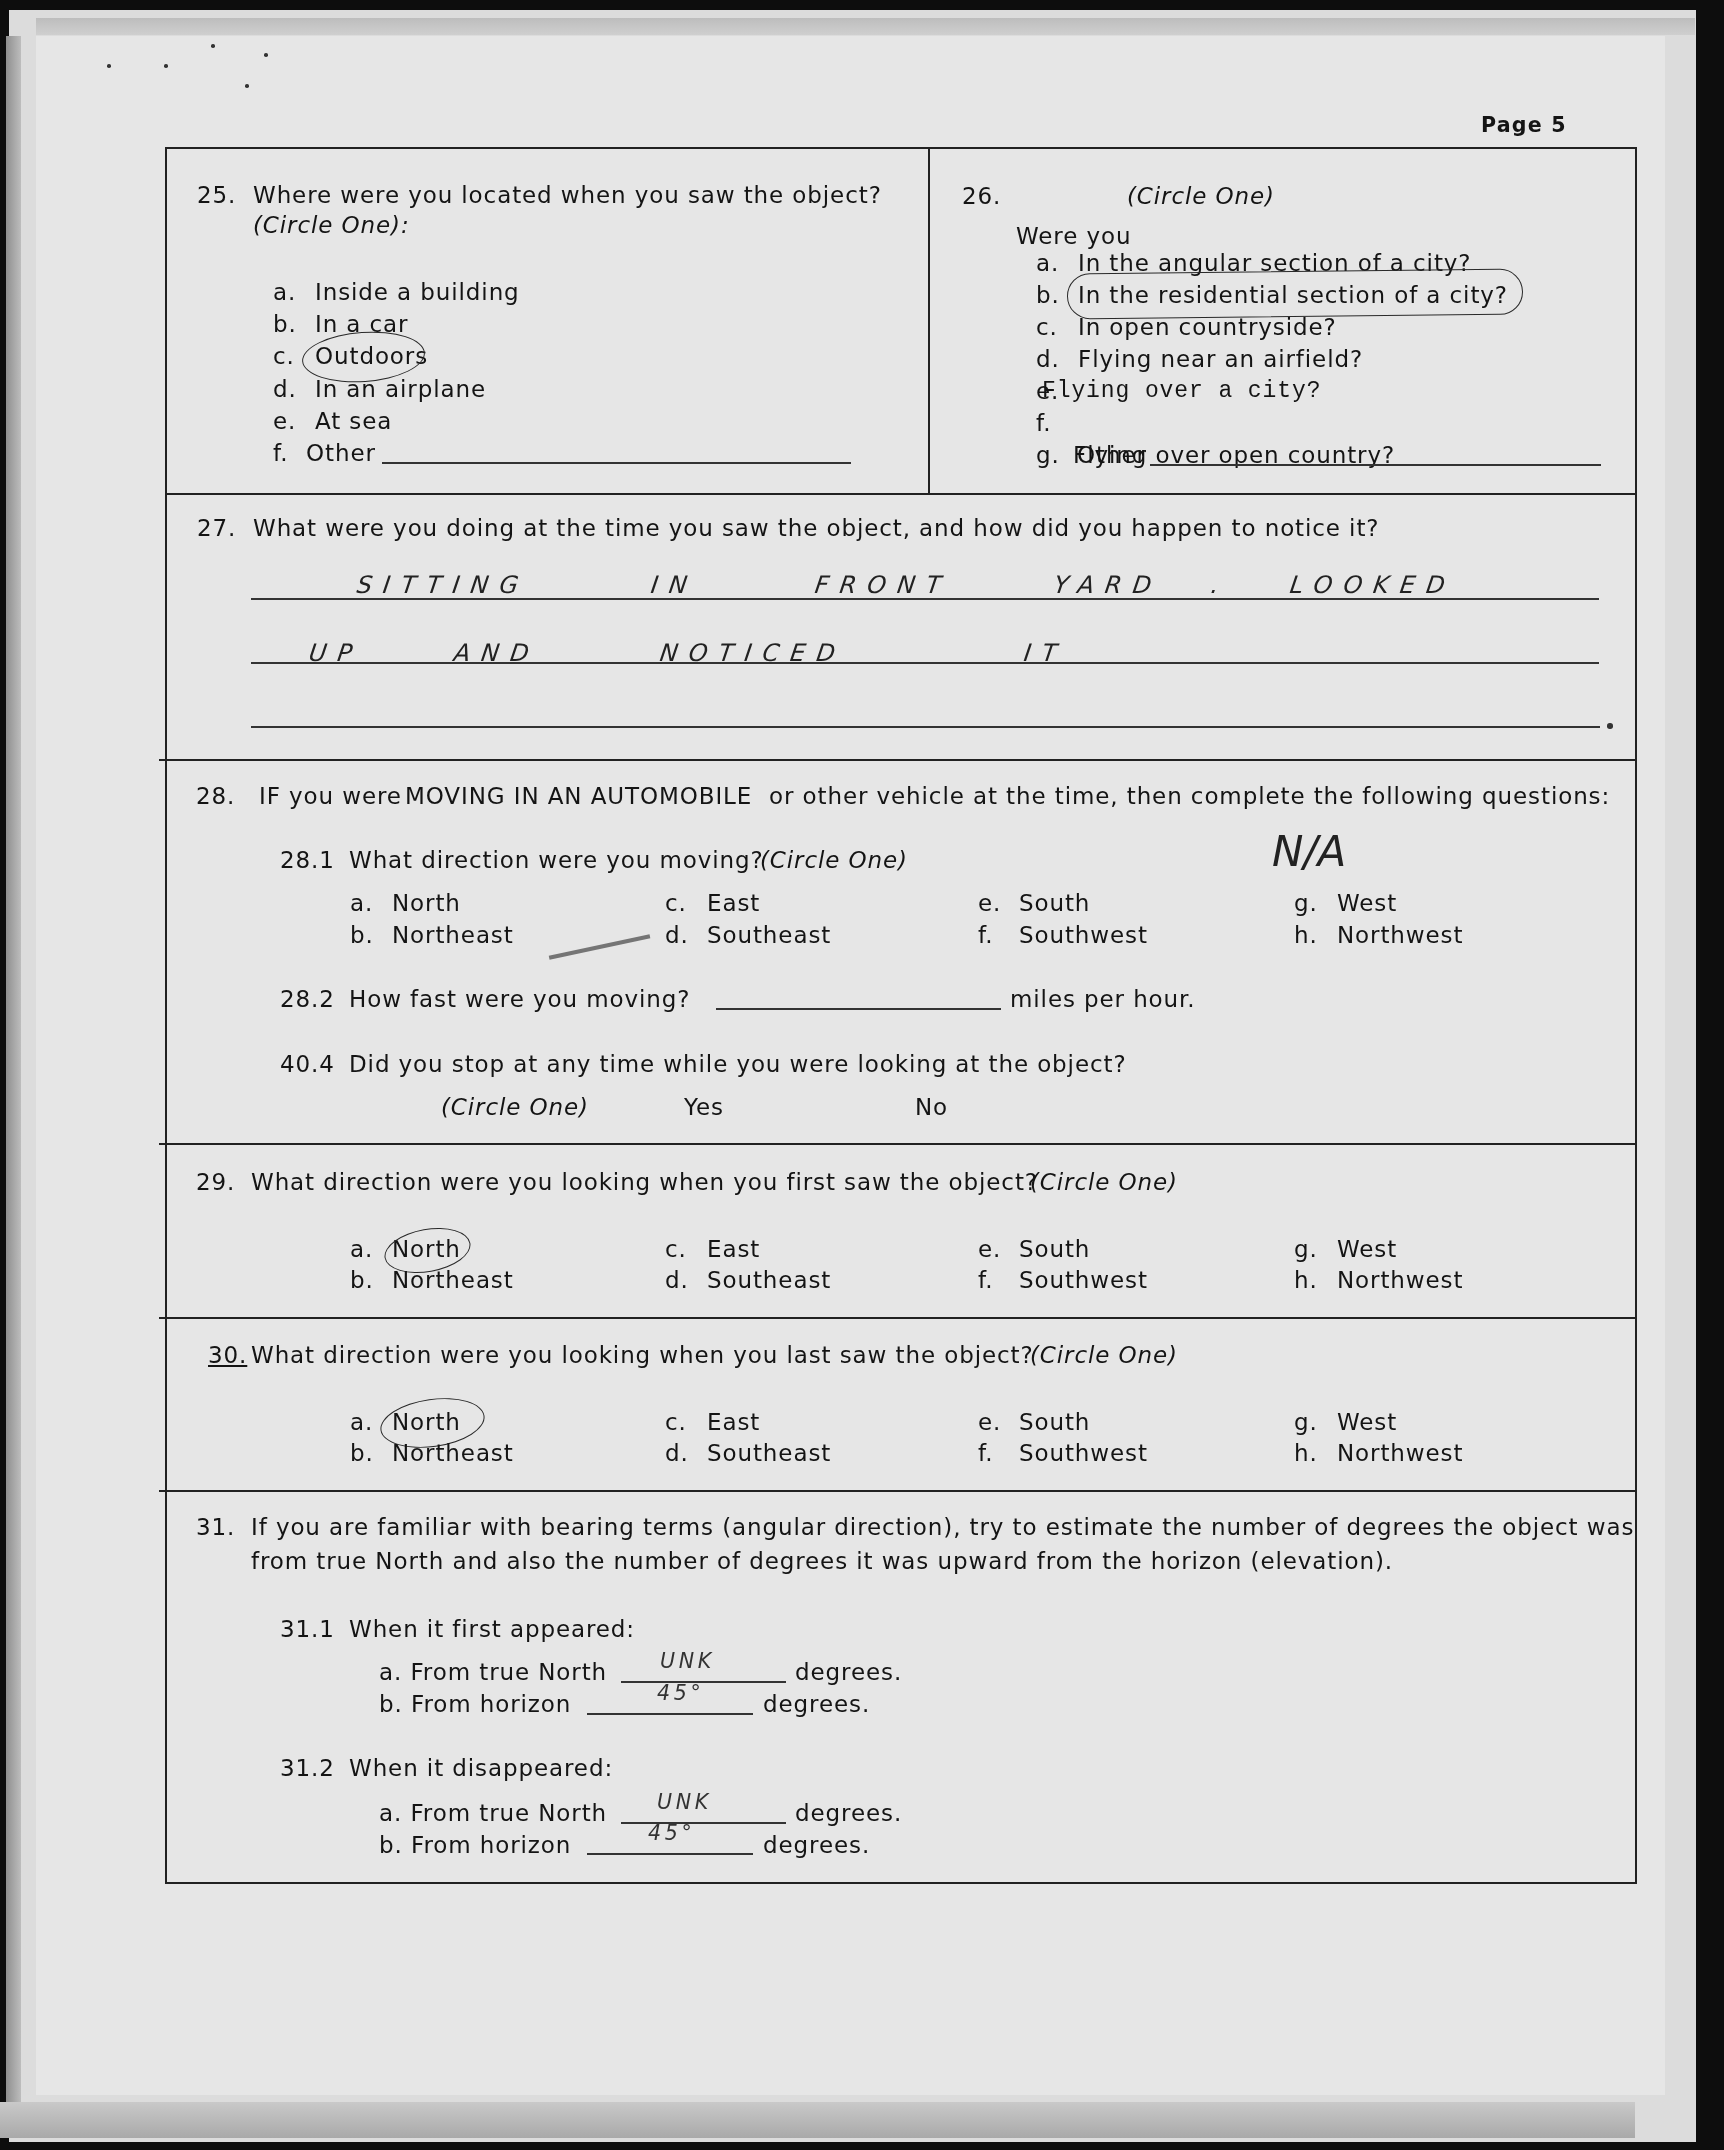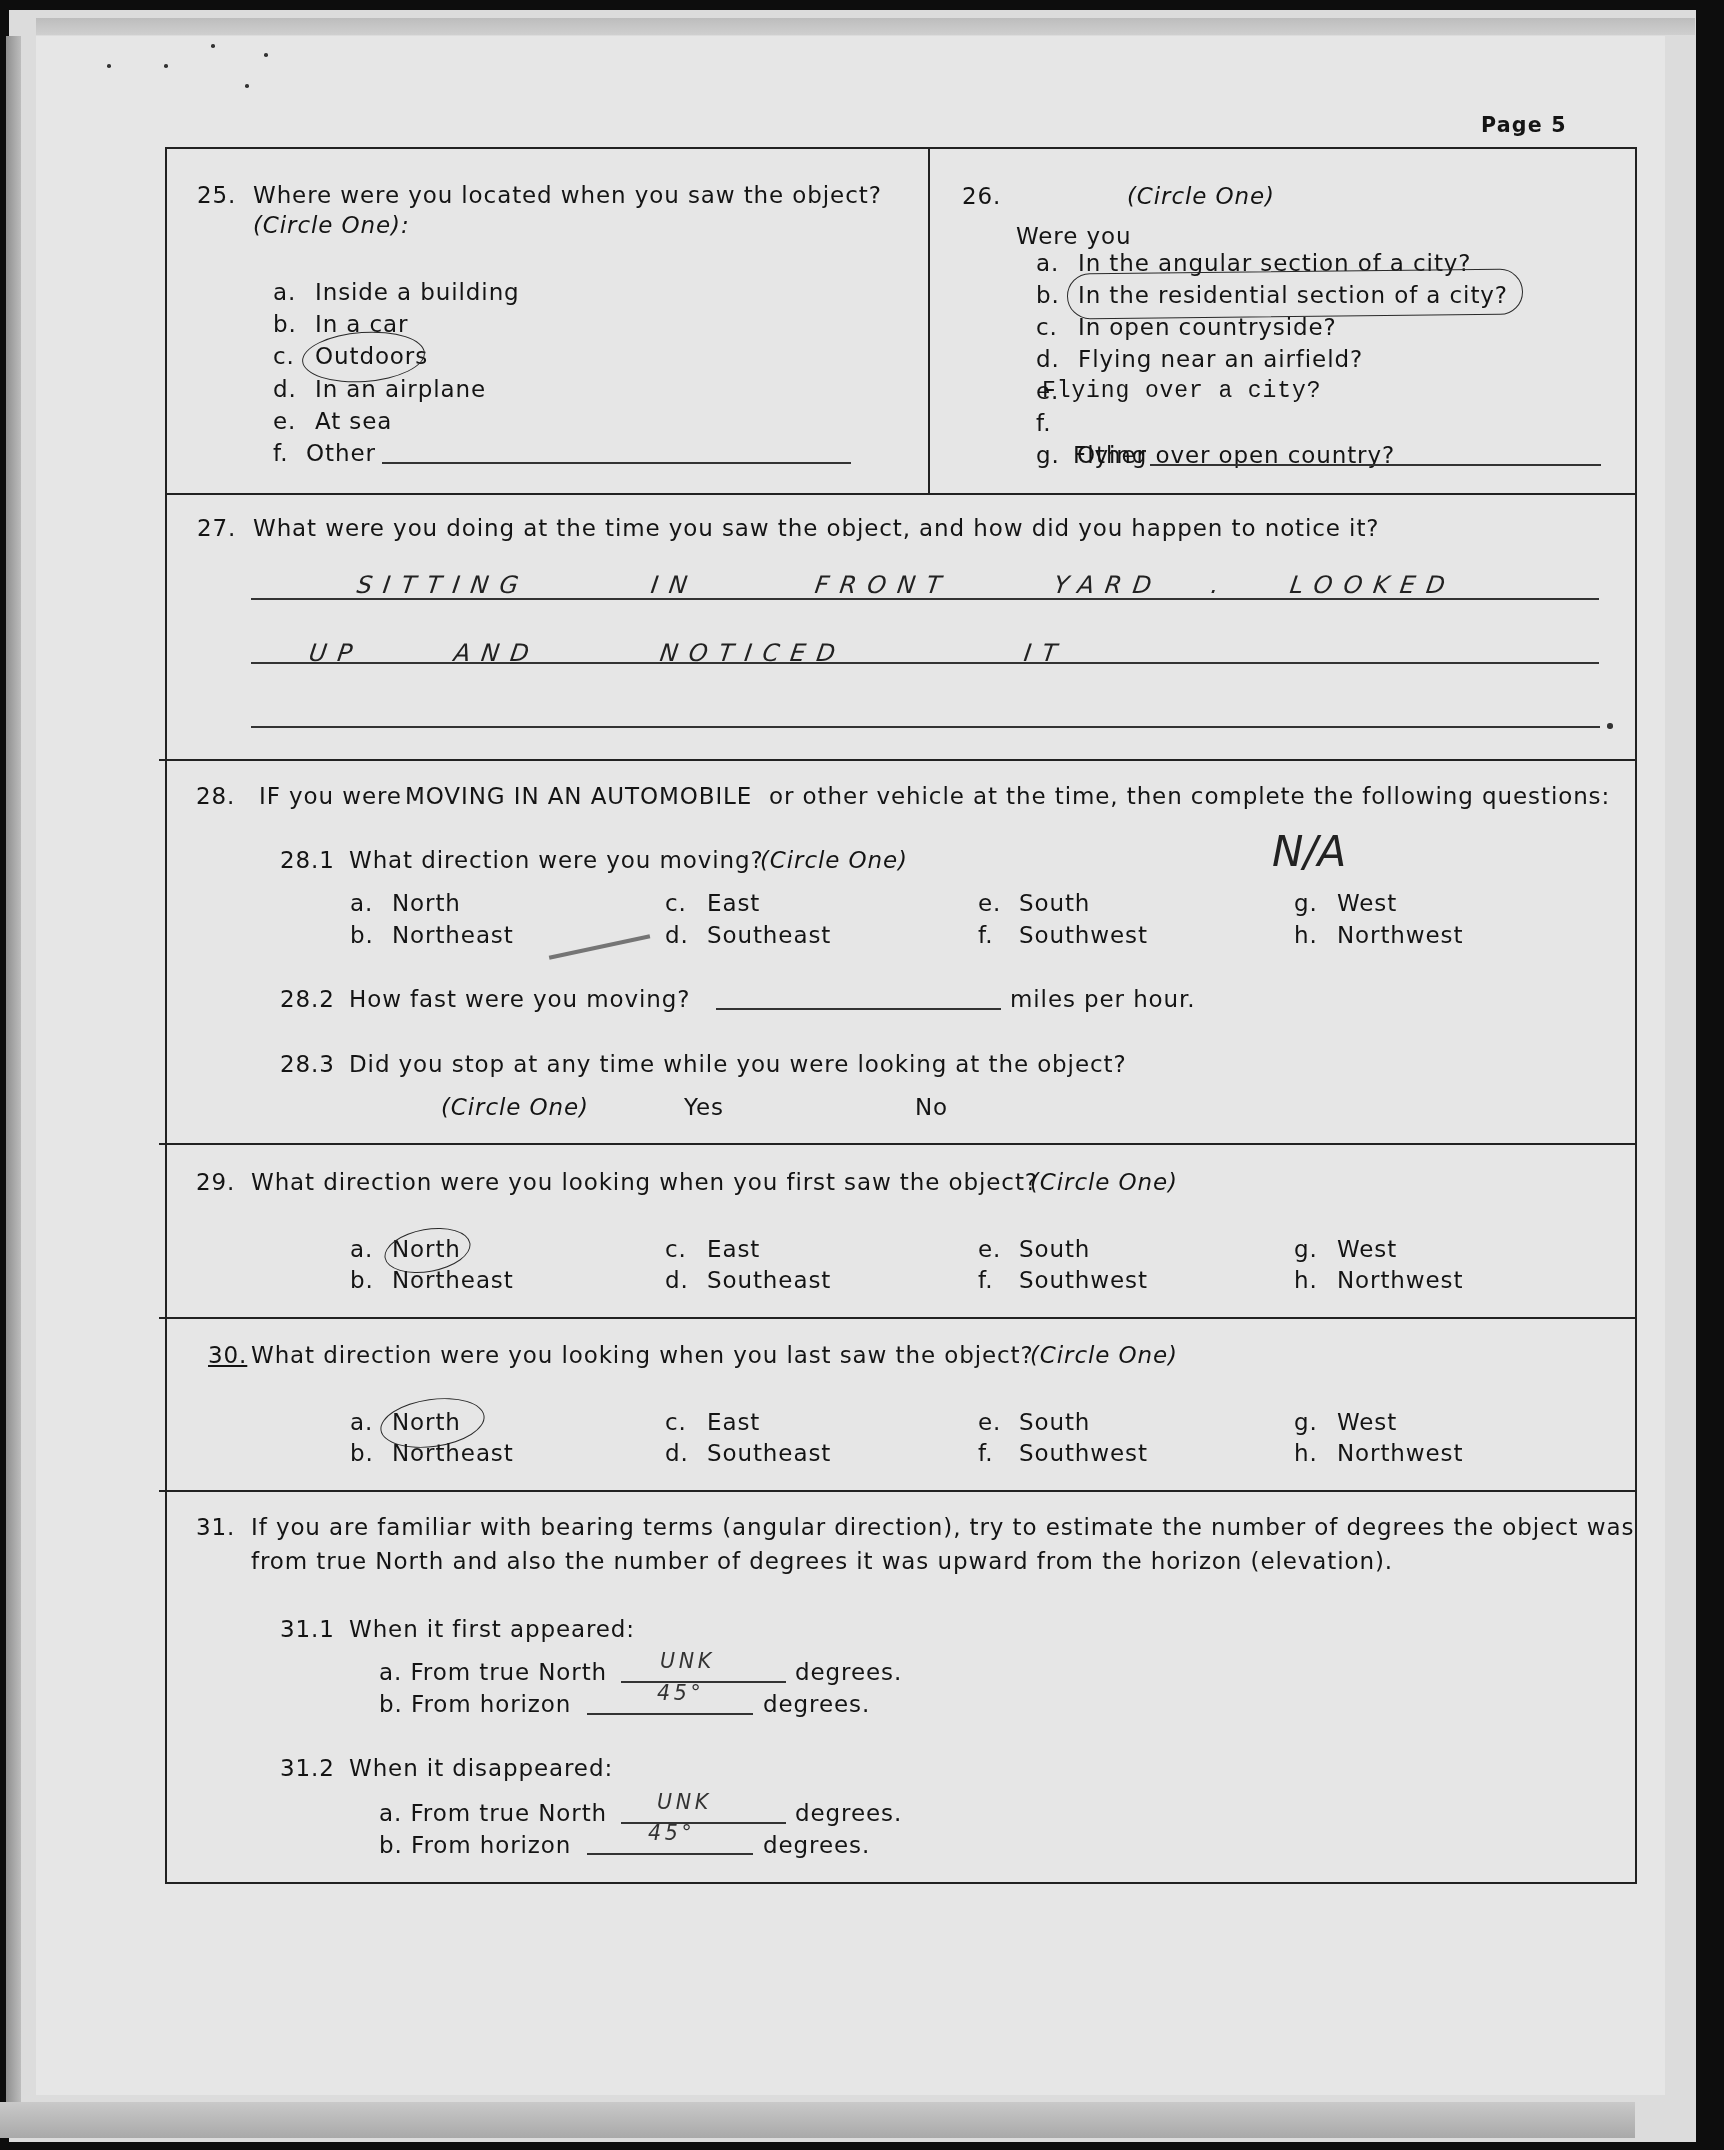--- a/index.html
+++ b/index.html
@@ -200,21 +200,21 @@
   <div class="abs t" style="left:1337px;top:922px;">Northwest</div>
 
   <div style="position:absolute;left:548px;top:945px;width:103px;height:3.6px;background:#444;transform:rotate(-12deg);opacity:0.7;"></div>
 
   <div class="abs t" style="left:280px;top:986px;">28.2</div>
   <div class="abs t" style="left:349px;top:986px;">How fast were you moving?</div>
   <div class="blank" style="left:716px;top:1008px;width:285px;"></div>
   <div class="abs t" style="left:727px;top:981px;"></div>
   <div class="abs t" style="left:1010px;top:986px;">miles per hour.</div>
 
-  <div class="abs t" style="left:280px;top:1051px;">28.3</div>
+  <div class="abs t" style="left:280px;top:1051px;">40.4</div>
   <div class="abs t" style="left:349px;top:1051px;">Did you stop at any time while you were looking at the object?</div>
   <div class="abs t it" style="left:441px;top:1094px;">(Circle One)</div>
   <div class="abs t" style="left:684px;top:1094px;">Yes</div>
   <div class="abs t" style="left:915px;top:1094px;">No</div>
 </div>
 
 <div>
   <div class="abs t" style="left:196px;top:1169px;">29.</div>
   <div class="abs t" style="left:251px;top:1169px;">What direction were you looking when you first saw the object?</div>
   <div class="abs t it" style="left:1030px;top:1169px;">(Circle One)</div>

